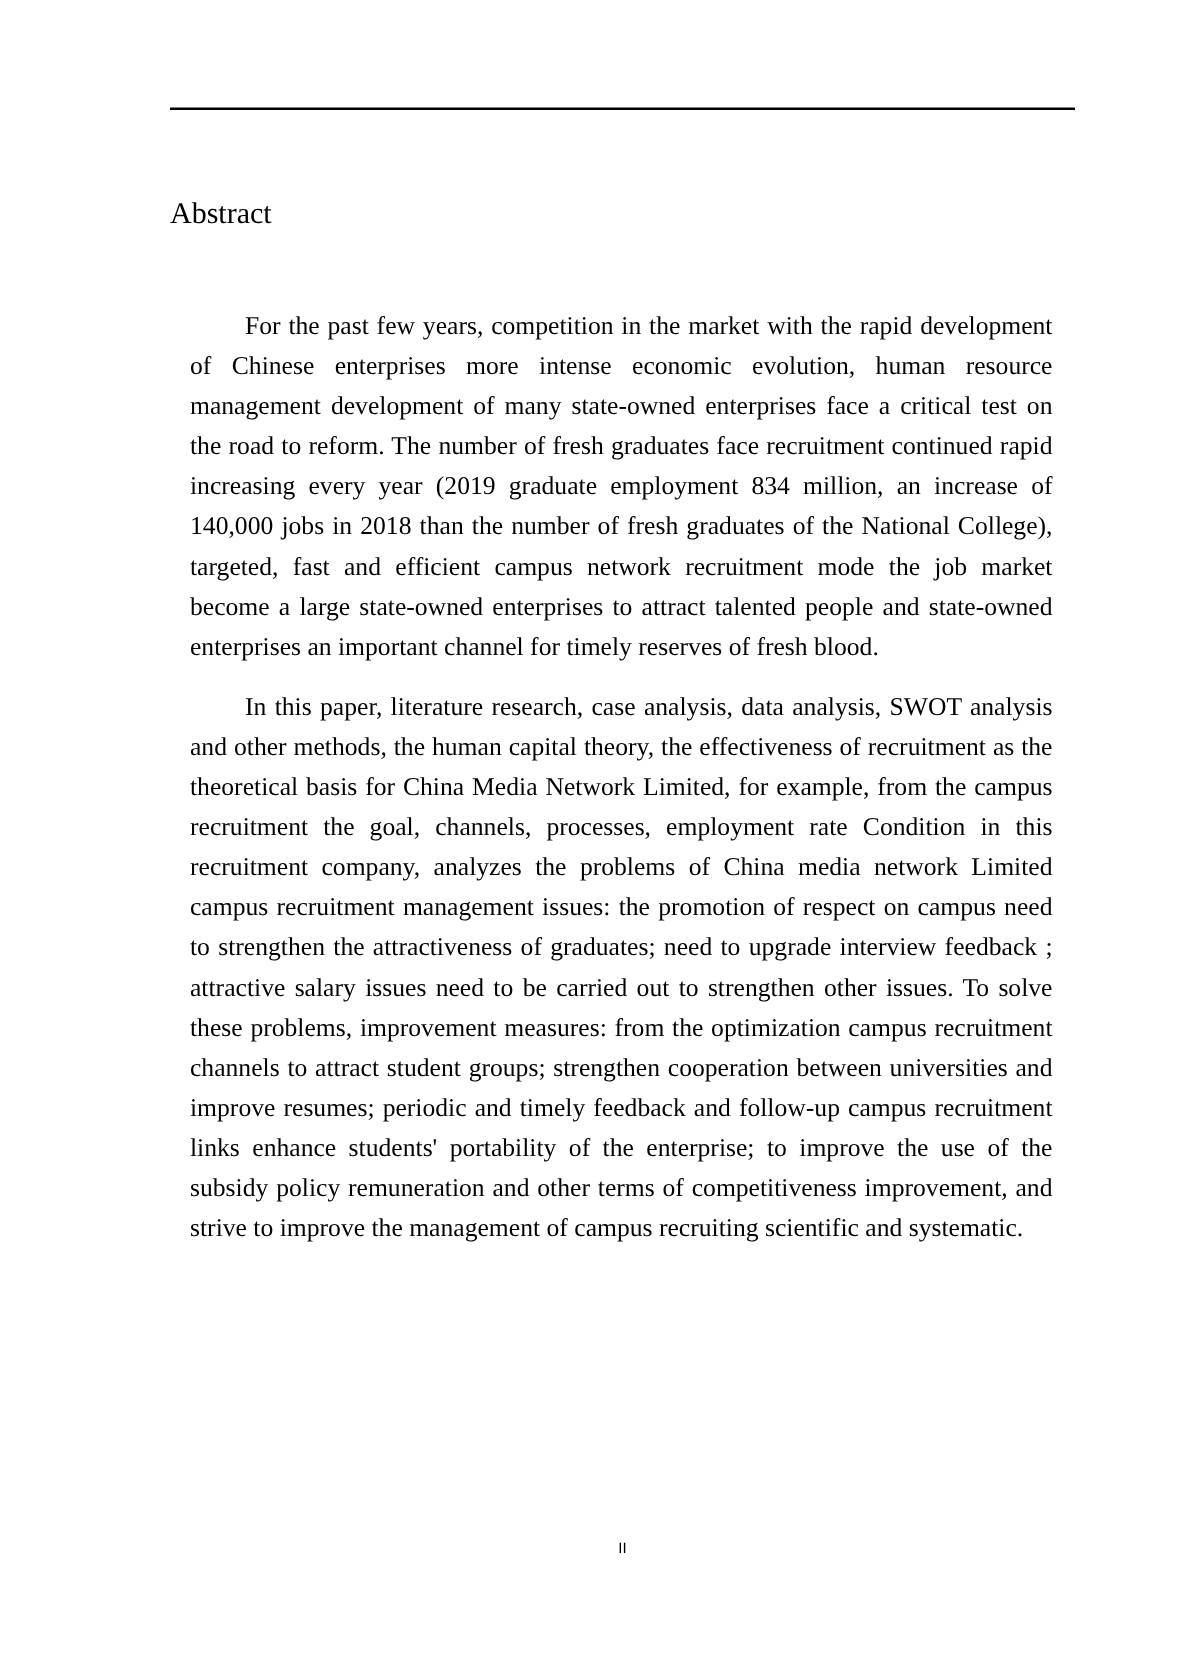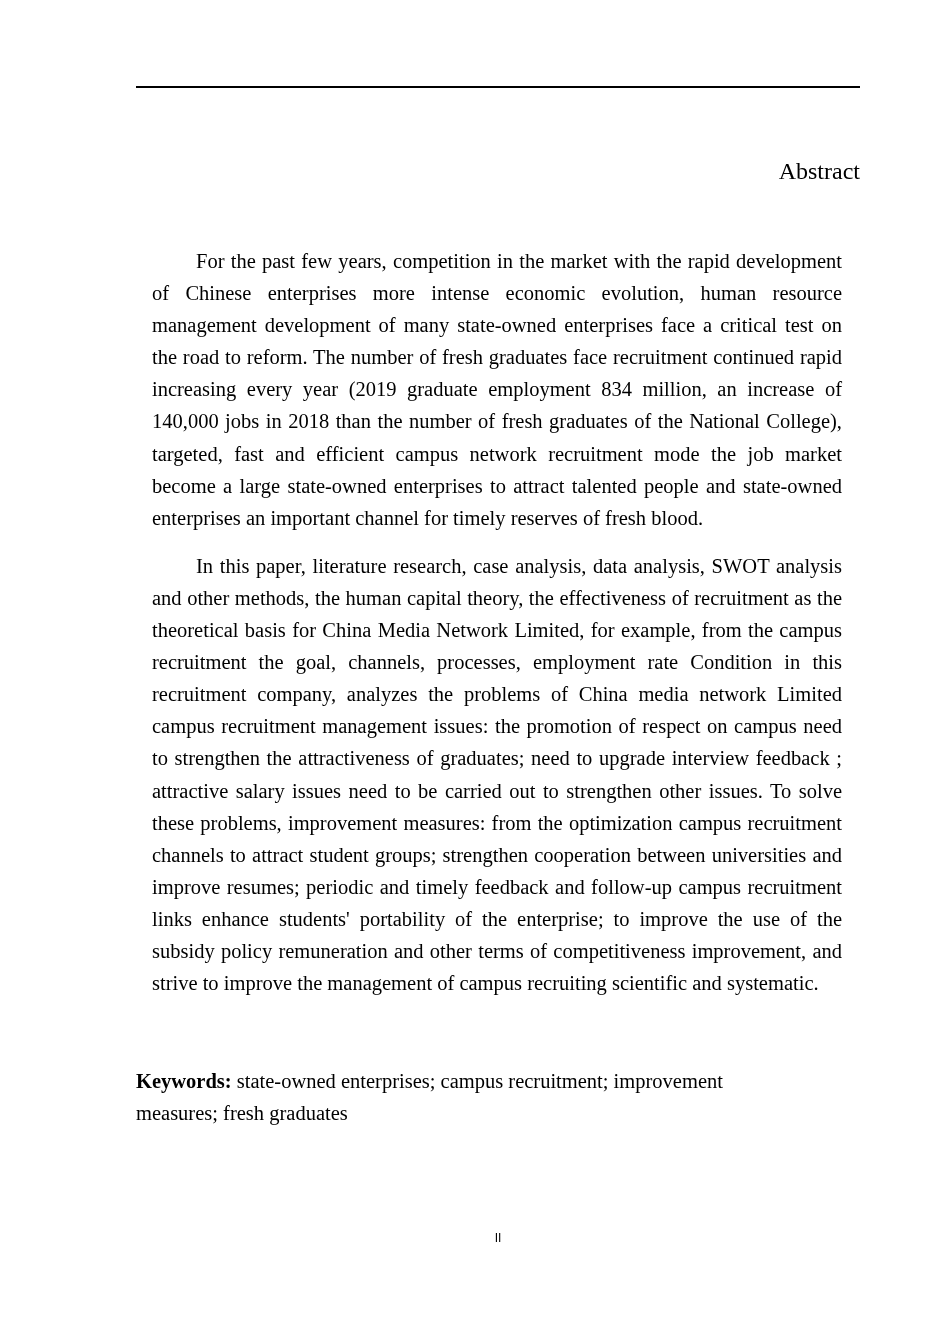--- a/index.html
+++ b/index.html
@@ -1,19 +1,19 @@
 <!DOCTYPE html>
 <html><head>
   <meta charset="utf-8">
   <style>
     html, body { margin: 0; padding: 0; background: #ffffff; }
     body { width: 950px; height: 1344px; position: relative; overflow: hidden; }
     .page { position: absolute; left: 0; top: 0; width: 950px; height: 1344px; background: #ffffff; color: #000; }
     .header-rule { position: absolute; left: 136px; top: 86px; width: 724px; height: 0; border-top: 2px solid #000; }
-    .title { position: absolute; left: 136px; top: 156px; width: 724px; text-align: right;
+    .title { position: absolute; left: 136px; top: 156px; width: 724px; text-align: left;
              font-family: "Liberation Serif", serif; font-size: 24px; line-height: 30px; margin: 0; font-weight: normal; }
     .body-text { position: absolute; left: 136px; top: 229px; width: 722px;
                  font-family: "Liberation Serif", serif; font-size: 20.5px; line-height: 32.1px; }
     .body-text p { margin: 16px; text-align: justify; text-indent: 44px; }
     .keywords { position: absolute; left: 136px; top: 1065px; width: 650px;
                 font-family: "Liberation Serif", serif; font-size: 20.5px; line-height: 32px; margin: 0; }
     .keywords b { font-weight: bold; }
     .page-number { position: absolute; left: 0; top: 1231px; width: 996px; text-align: center;
                    font-family: "Liberation Sans", sans-serif; font-size: 12px; line-height: 14px; }
   </style>
@@ -23,19 +23,15 @@
 <div class="page">
   <div class="header-rule"></div>
 
   <h1 class="title">Abstract</h1>
 
   <div class="body-text">
     <p>For the past few years, competition in the market with the rapid development of Chinese enterprises more intense economic evolution, human resource management development of many state-owned enterprises face a critical test on the road to reform. The number of fresh graduates face recruitment continued rapid increasing every year (2019 graduate employment 834 million, an increase of 140,000 jobs in 2018 than the number of fresh graduates of the National College), targeted, fast and efficient campus network recruitment mode the job market become a large state-owned enterprises to attract talented people and state-owned enterprises an important channel for timely reserves of fresh blood.</p>
     <p>In this paper, literature research, case analysis, data analysis, SWOT analysis and other methods, the human capital theory, the effectiveness of recruitment as the theoretical basis for China Media Network Limited, for example, from the campus recruitment the goal, channels, processes, employment rate Condition in this recruitment company, analyzes the problems of China media network Limited campus recruitment management issues: the promotion of respect on campus need to strengthen the attractiveness of graduates; need to upgrade interview feedback ; attractive salary issues need to be carried out to strengthen other issues. To solve these problems, improvement measures: from the optimization campus recruitment channels to attract student groups; strengthen cooperation between universities and improve resumes; periodic and timely feedback and follow-up campus recruitment links enhance students' portability of the enterprise; to improve the use of the subsidy policy remuneration and other terms of competitiveness improvement, and strive to improve the management of campus recruiting scientific and systematic.</p>
   </div>
 
-  <p class="keywords">
-    <b>Keywords:</b>
-    <span>state-owned enterprises; campus recruitment; improvement measures; fresh graduates</span>
-  </p>
 
   <div class="page-number">II</div>
 </div>
 
 </body></html>

